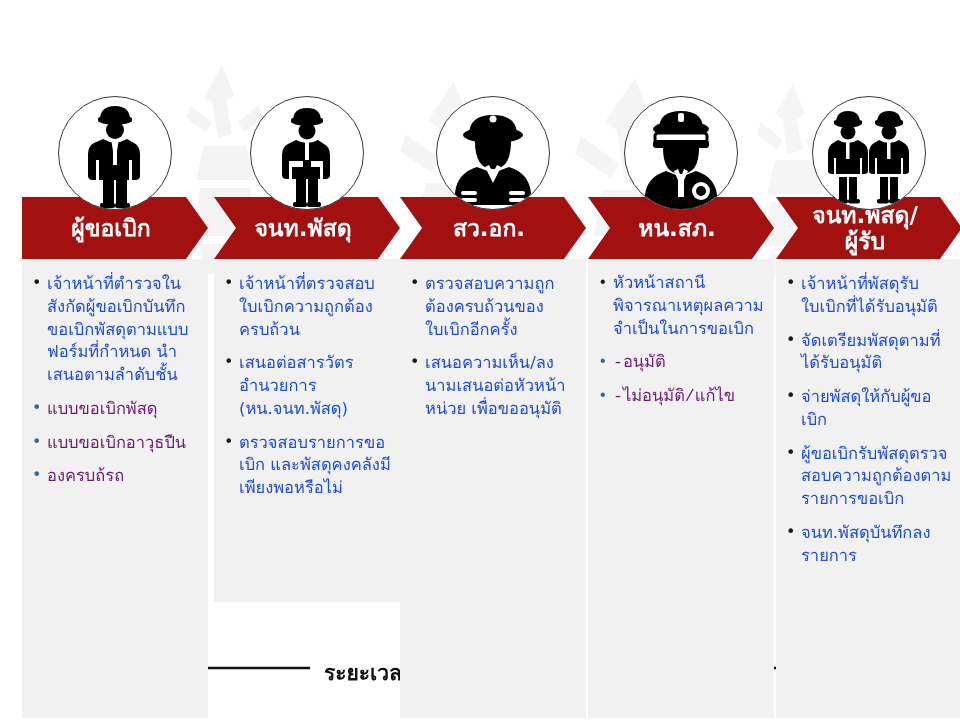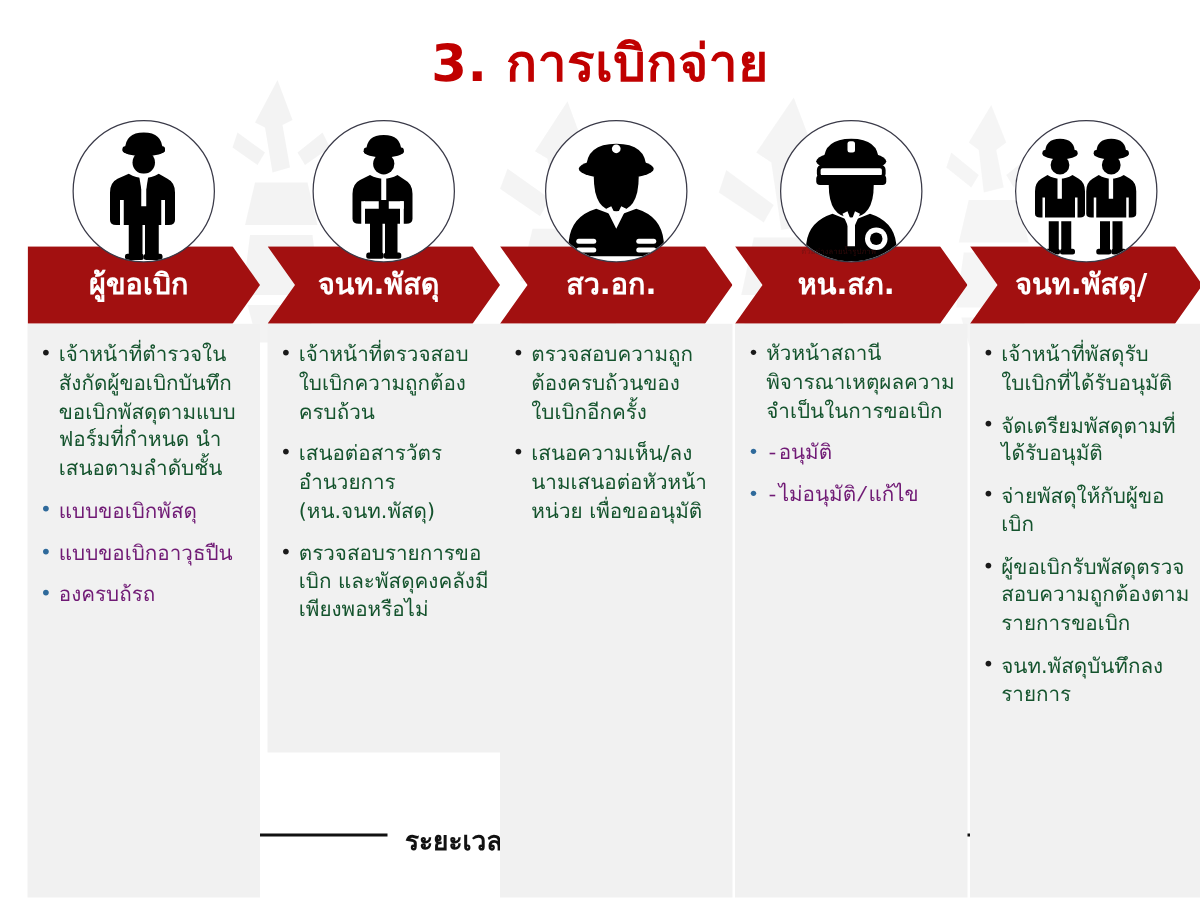--- a/index.html
+++ b/index.html
@@ -117,21 +117,21 @@
   .card.h4 { height: 459px; font-family: Liberation Mono, monospace; }
   .card.h5 { height: 459px; }
 
   ul.bullets { list-style: none; }
   ul.bullets li {
     position: relative;
     padding-left: 19px;
     margin-bottom: 11px;
     font-size: 16.5px;
     line-height: 1.38;
-    color: #14532d;
+    color: #1d4ed8;
     word-break: break-word;
   }
   ul.bullets li::before {
     content: "\2022";
     position: absolute;
     left: 4px;
     top: -1px;
     font-size: 16px;
     color: #1a1a1a;
   }
@@ -243,21 +243,20 @@
       <circle cx="48" cy="134" r="5"></circle>
         <circle cx="62" cy="134" r="5"></circle>
       <circle cx="76" cy="134" r="5"></circle>
         <circle cx="48" cy="150" r="5"></circle>
       <circle cx="62" cy="150" r="5"></circle>
         <circle cx="76" cy="150" r="5"></circle>
       <path d="M34 174 L86 174 L78 202 L42 202 Z"></path>
     </g>
   </svg>
 
-  <div class="title">3. การเบิกจ่าย</div>
 
   <div class="col col-1">
     <div class="avatar">
       <svg width="96" height="110" viewBox="0 0 96 110">
         <g fill="#000000">
           <ellipse cx="48" cy="21" rx="17" ry="5"></ellipse>
           <path d="M33 21 q0-14 15-14 q15 0 15 14 z"></path>
           <rect x="31" y="18" width="34" height="5" rx="2"></rect>
           <circle cx="48" cy="31" r="9"></circle>
           <path d="M36 40 q12 7 24 0 l7 4 q6 3 6 11 l0 22 q0 4-5 4 l-3 0 l0-20 l-3 0 l0 20 l-30 0 l0-20 l-3 0 l0 20 l-3 0 q-5 0-5-4 l0-22 q0-8 6-11 z"></path>
@@ -399,20 +398,21 @@
           <rect x="63" y="76" width="8" height="24"></rect>
           <rect x="73" y="76" width="8" height="24"></rect>
           <rect x="60" y="98" width="12" height="4.5" rx="2"></rect>
           <rect x="72" y="98" width="12" height="4.5" rx="2"></rect>
         </g>
       </svg>
     </div>
     <div class="banner notched">
       <span>
         <span class="bt">จนท.พัสดุ/</span>
+        <span class="bt">ผู้รับ</span>
       </span>
     </div>
     <div class="card h5">
       <ul class="bullets">
         <li>เจ้าหน้าที่พัสดุรับใบเบิกที่ได้รับอนุมัติ</li>
         <li>จัดเตรียมพัสดุตามที่ได้รับอนุมัติ</li>
         <li>จ่ายพัสดุให้กับผู้ขอเบิก</li>
         <li>ผู้ขอเบิกรับพัสดุตรวจสอบความถูกต้องตามรายการขอเบิก</li>
         <li>จนท.พัสดุบันทึกลงรายการ</li>
       </ul>

